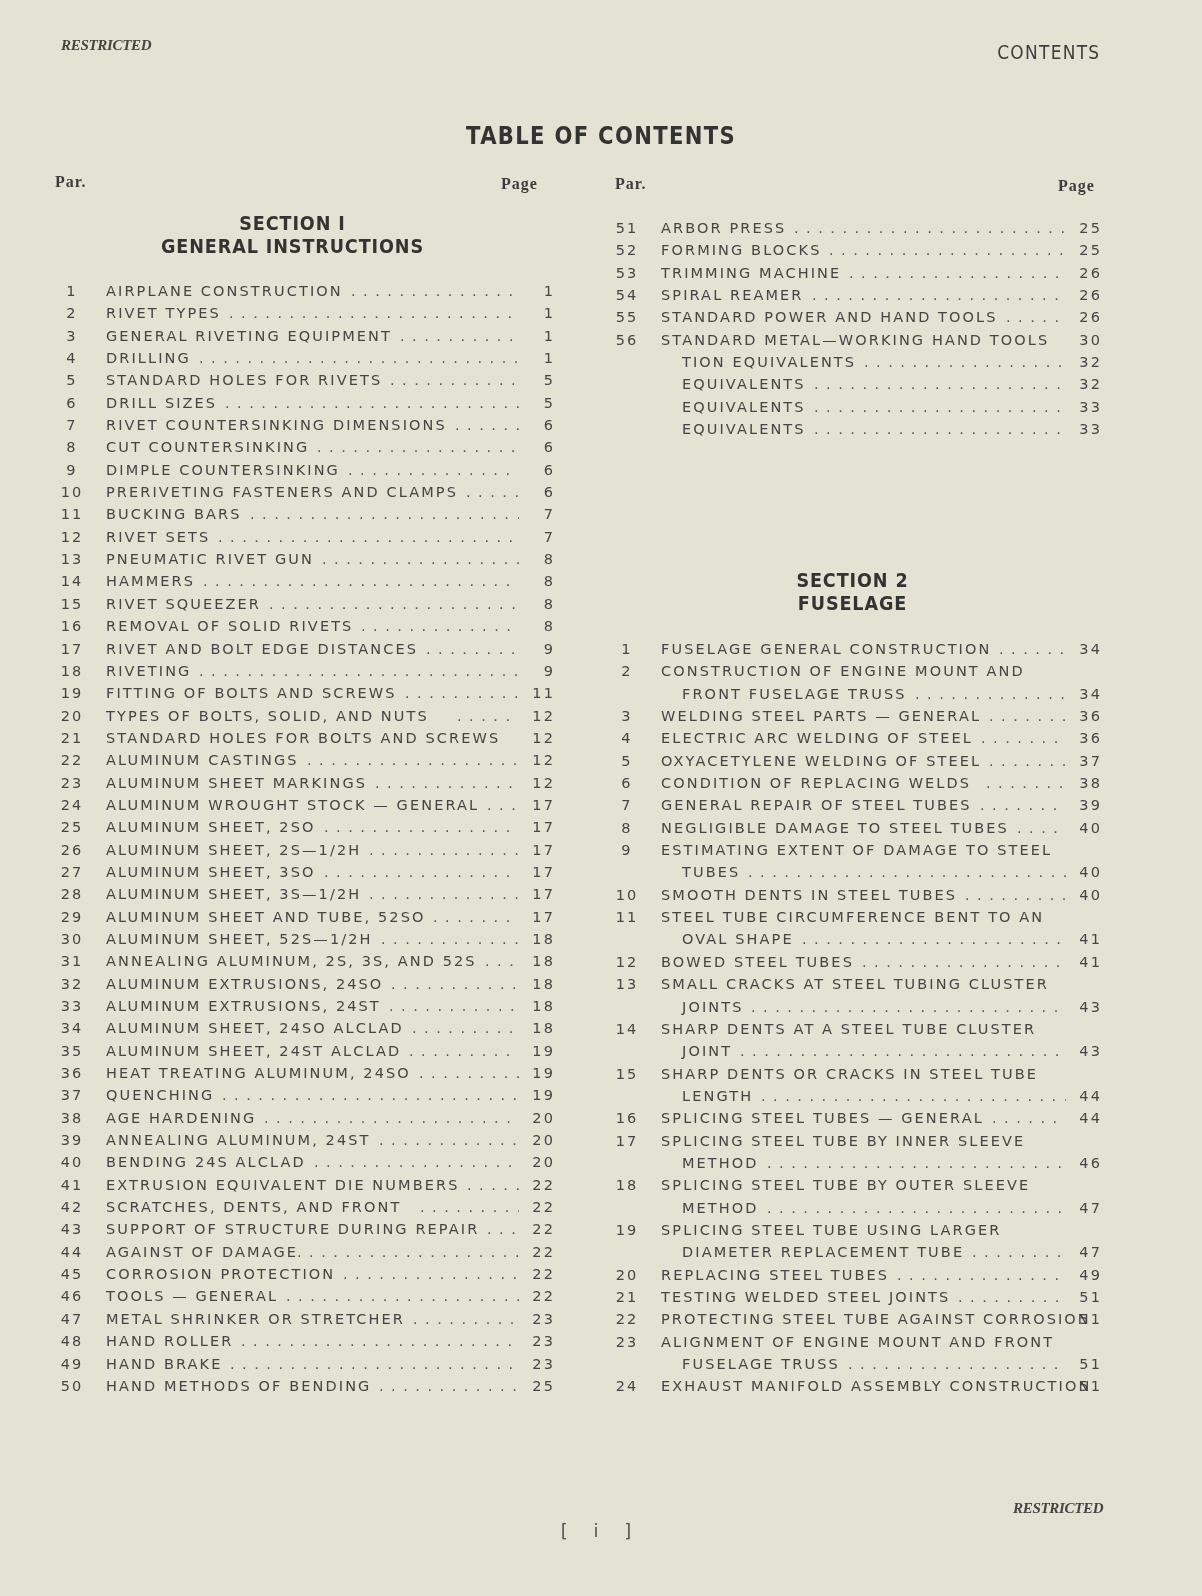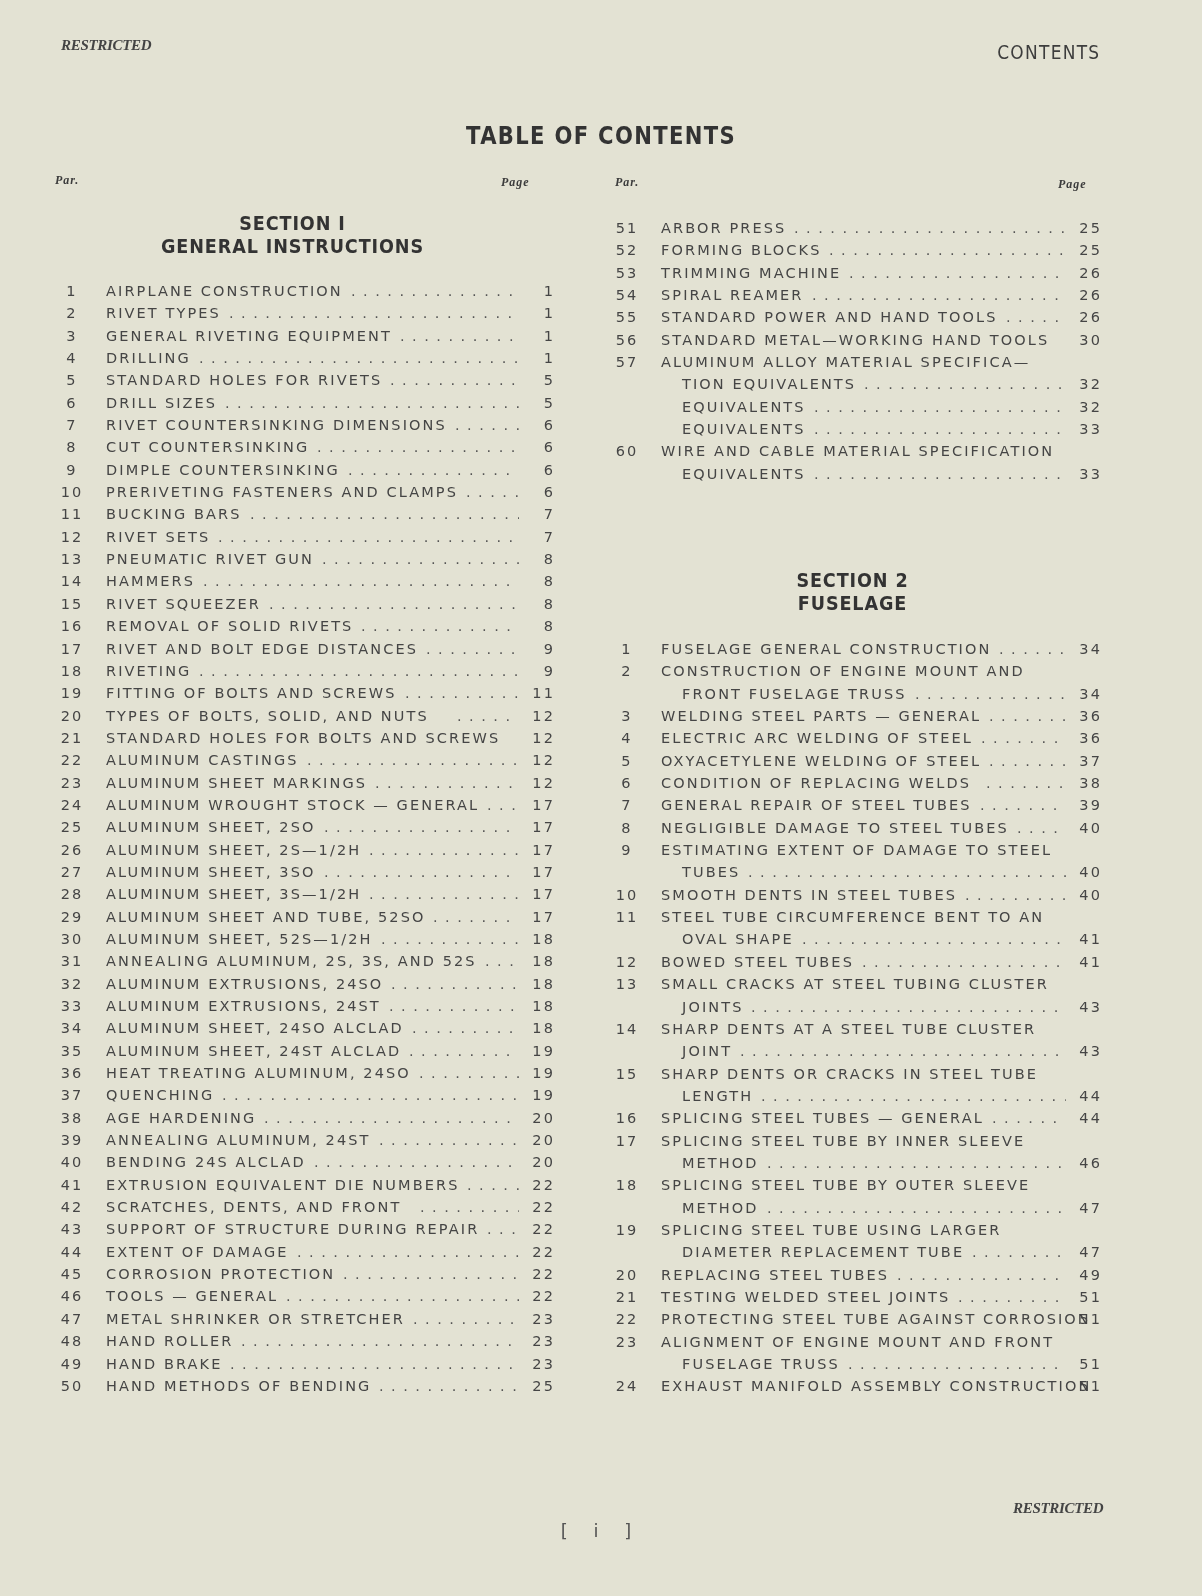--- a/index.html
+++ b/index.html
@@ -27,22 +27,22 @@
     font-size: 20px; letter-spacing: 1.5px; color: #3d3d3d;
     transform: scaleX(0.85); transform-origin: right top;
   }
   #page-title {
     position: absolute; left: 0; width: 1202px; top: 122px;
     text-align: center; font-size: 24px; font-weight: bold; letter-spacing: 1.5px;
     color: #333;
     transform: scaleX(0.88); transform-origin: center top;
   }
   .colhead {
-    position: absolute; font-family: "Liberation Serif", serif; font-style: italic;
-    font-weight: bold; font-size: 12px; color: #3c3c3c; letter-spacing: 1px;
+    position: absolute; font-family: "Liberation Serif", serif; 
+    font-weight: bold; font-size: 16px; color: #3c3c3c; letter-spacing: 1px;
   }
   .sec-head {
     position: absolute; text-align: center; font-size: 20px; font-weight: bold;
     line-height: 23px; letter-spacing: 1px; color: #333;
     transform: scaleX(0.88);
   }
   .col {
     position: absolute;
   }
   .row {
@@ -335,21 +335,21 @@
       <span class="page">22</span>
     </div>
     <div class="row">
       <span class="num">43</span>
       <span class="title">SUPPORT OF STRUCTURE DURING REPAIR</span>
       <span class="dots" style="left: 435px; width: 32px;">................................................................................</span>
       <span class="page">22</span>
     </div>
     <div class="row">
       <span class="num">44</span>
-      <span class="title">EXTENT OF DAMAGE</span>
+      <span class="title">AGAINST OF DAMAGE</span>
       <span class="dots" style="left: 245px; width: 222px;">................................................................................</span>
       <span class="page">22</span>
     </div>
     <div class="row">
       <span class="num">45</span>
       <span class="title">CORROSION PROTECTION</span>
       <span class="dots" style="left: 291px; width: 176px;">................................................................................</span>
       <span class="page">22</span>
     </div>
     <div class="row">
@@ -412,42 +412,34 @@
       <span class="num">55</span>
       <span class="title">STANDARD POWER AND HAND TOOLS</span>
       <span class="dots" style="left: 399px; width: 60px;">................................................................................</span>
       <span class="page">26</span>
     </div>
     <div class="row">
       <span class="num">56</span>
       <span class="title">STANDARD METAL—WORKING HAND TOOLS</span>
       <span class="page">30</span>
     </div>
-    <div class="row">
-      <span class="num">57</span>
-      <span class="title">ALUMINUM ALLOY MATERIAL SPECIFICA—</span>
-    </div>
     <div class="row cont">
       <span class="title">TION EQUIVALENTS</span>
       <span class="dots" style="left: 257px; width: 202px;">................................................................................</span>
       <span class="page">32</span>
     </div>
     <div class="row cont">
       <span class="title">EQUIVALENTS</span>
       <span class="dots" style="left: 207px; width: 252px;">................................................................................</span>
       <span class="page">32</span>
     </div>
     <div class="row cont">
       <span class="title">EQUIVALENTS</span>
       <span class="dots" style="left: 207px; width: 252px;">................................................................................</span>
       <span class="page">33</span>
-    </div>
-    <div class="row">
-      <span class="num">60</span>
-      <span class="title">WIRE AND CABLE MATERIAL SPECIFICATION</span>
     </div>
     <div class="row cont">
       <span class="title">EQUIVALENTS</span>
       <span class="dots" style="left: 207px; width: 252px;">................................................................................</span>
       <span class="page">33</span>
     </div>
   </div>
 <div class="col" id="col-right-s2" style="left:607px;top:641px;width:495px;">
     <div class="row">
       <span class="num">1</span>

